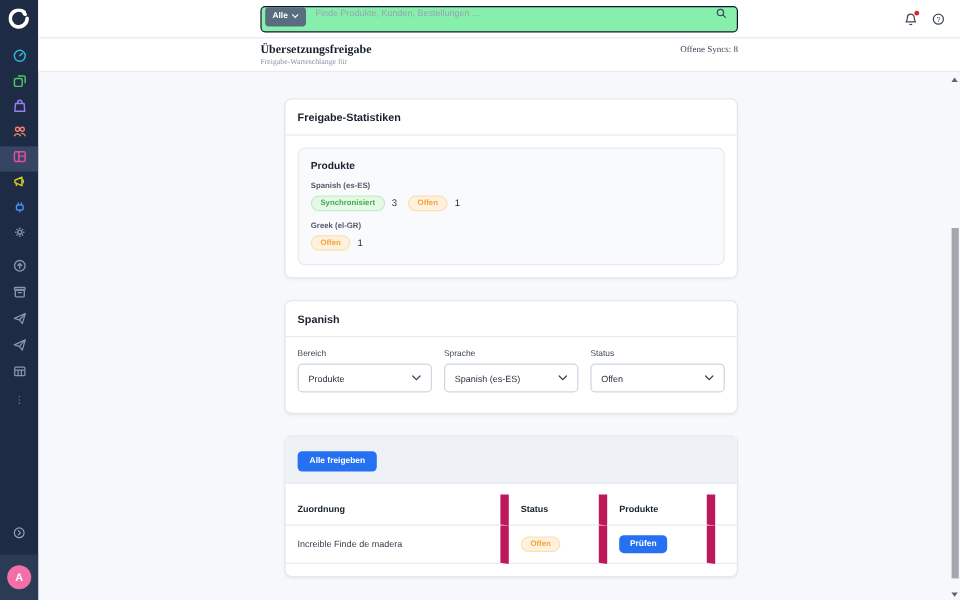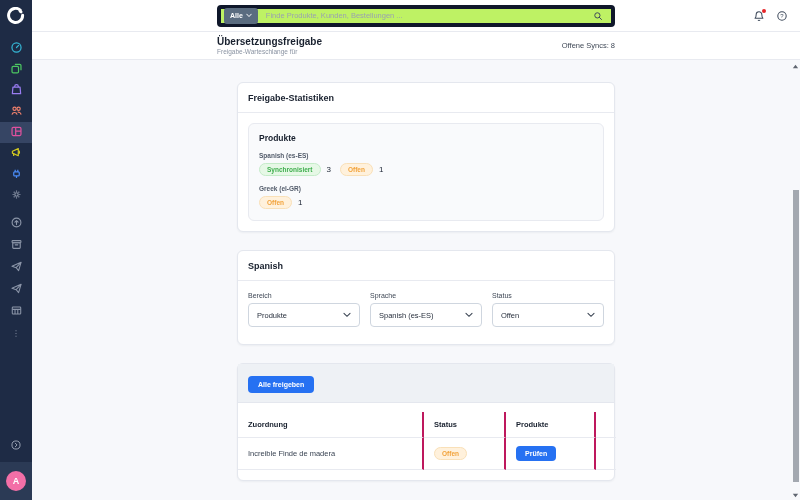--- a/index.html
+++ b/index.html
@@ -16,31 +16,31 @@
   .nav-util { margin-top:7px; display:flex; flex-direction:column; align-items:center; }
   .nav-util .nav-item { color:#8b95a8; height:22px; }
   .more-dots { color:#8b95a8; font-size:8px; line-height:8px; letter-spacing:0; }
   .expand-btn { position:absolute; bottom:44px; left:0; width:32px; height:20px; display:flex; align-items:center; justify-content:center; color:#9aa3b4; cursor:pointer; }
   .user-box { position:absolute; bottom:0; left:0; width:32px; height:38px; background:#2b3a55; display:flex; align-items:center; justify-content:center; }
   .avatar { width:20px; height:20px; border-radius:50%; background:#f36fa7; color:#fff; font-size:9px; font-weight:bold; display:flex; align-items:center; justify-content:center; cursor:pointer; }
 
   
   .main { flex:1; display:flex; flex-direction:column; position:relative; background:#f7f8fb; }
   .topbar { height:32px; background:#fff; border-bottom:1px solid #e8eaf0; display:flex; align-items:center; position:relative; flex:0 0 32px; }
-  .searchbox { width:398px; margin:0 auto; height:22px; border:4px solid #0f172a; border-radius:4px; display:flex; align-items:center; background:#bef264; }
+  .searchbox { width:398px; margin:0 auto; height:22px; border:1px solid #0f172a; border-radius:4px; display:flex; align-items:flex-start; background:#86efac; }
   .alle-btn { background:#5a6c80; color:#fff; font-size:7px; font-weight:bold; height:16px; border-radius:3px; margin-left:3px; padding:0 6px; display:flex; align-items:center; gap:3px; border:none; cursor:pointer; font-family:inherit; }
   .searchbox input { flex:1; border:none; outline:none; font-size:7.5px; padding:0 8px; color:#333; background:transparent; font-family:inherit; }
   .searchbox input::placeholder { color:#9aa3af; }
   .search-glyph { margin-right:8px; display:flex; }
   .top-icons { position:absolute; right:12px; top:0; height:32px; display:flex; gap:11px; align-items:center; }
   .icon-btn { position:relative; display:flex; cursor:pointer; color:#3f4b5c; }
   .bell-dot { position:absolute; top:-1px; right:-1px; width:4px; height:4px; border-radius:50%; background:#e52427; }
 
   .pagehead { height:28px; background:#fff; border-bottom:1px solid #e8eaf0; display:flex; align-items:center; flex:0 0 28px; }
-  .pagehead-inner { width:398px; margin:0 auto; display:flex; justify-content:space-between; align-items:center; }
+  .pagehead-inner { width:398px; margin:0 auto; display:flex; justify-content:space-between; align-items:flex-start;font-family:Liberation Serif, serif; }
   .page-title { font-size:10px; font-weight:bold; color:#18202e; }
   .page-subtitle { font-size:6.5px; color:#8a93a2; margin-top:1px; }
   .syncs { font-size:7.5px; color:#3f4856; }
 
   .content { flex:1; padding-top:22px; overflow:hidden; }
   .col { width:398px; margin:0 auto; }
   .card { background:#fff; border:1px solid #e4e7ee; border-radius:6px; box-shadow:0 1px 2px rgba(20,30,50,0.05); margin-bottom:18px;margin-left:20px; }
   .card-header { padding:10px 10px 9px; border-bottom:1px solid #e8eaf0; font-size:9px; font-weight:bold; color:#18202e; }
 
   
@@ -58,21 +58,21 @@
   .field { flex:1; }
   .field-label { font-size:7px; color:#3f4856; margin-bottom:4px; }
   .select { height:24px; border:1px solid #cfd6df; border-radius:4px; display:flex; align-items:center; justify-content:space-between; padding:0 8px; font-size:7.5px; color:#28303e; background:#fff; cursor:pointer; }
   .select svg { flex:0 0 auto; }
 
   
   .toolbar { background:#eef1f5; padding:9px 10px; border-bottom:1px solid #e4e7ee; }
   .btn-primary { background:#2671f2; color:#fff; font-size:7px; font-weight:bold; border:none; border-radius:4px; padding:5px 10px; cursor:pointer; font-family:inherit; }
   .table { margin:9px 0 10px; }
   .trow { display:grid; grid-template-columns:186px 82px 90px 1fr; }
-  .tcell { padding:8px 10px; font-size:7.5px; display:flex; align-items:center; border-right:2px solid #be185d; border-bottom:1px solid #e8eaf0; }
+  .tcell { padding:8px 10px; font-size:7.5px; display:flex; align-items:center; border-right:7px solid #be185d; border-bottom:1px solid #e8eaf0; }
   .tcell:last-child { border-right:none; }
   .trow.thead .tcell { font-weight:bold; color:#18202e; }
   .trow.tdata .tcell { color:#3a4453; }
 
   
   .sb-arrow { position:absolute; right:1px; width:8px; display:flex; justify-content:center; color:#5f6570; }
   .sb-up { top:64px; }
   .sb-down { bottom:2px; }
   .sb-thumb { position:absolute; right:1px; top:190px; width:6px; height:292px; background:#a3a8b0; cursor:grab; }
 </style>

